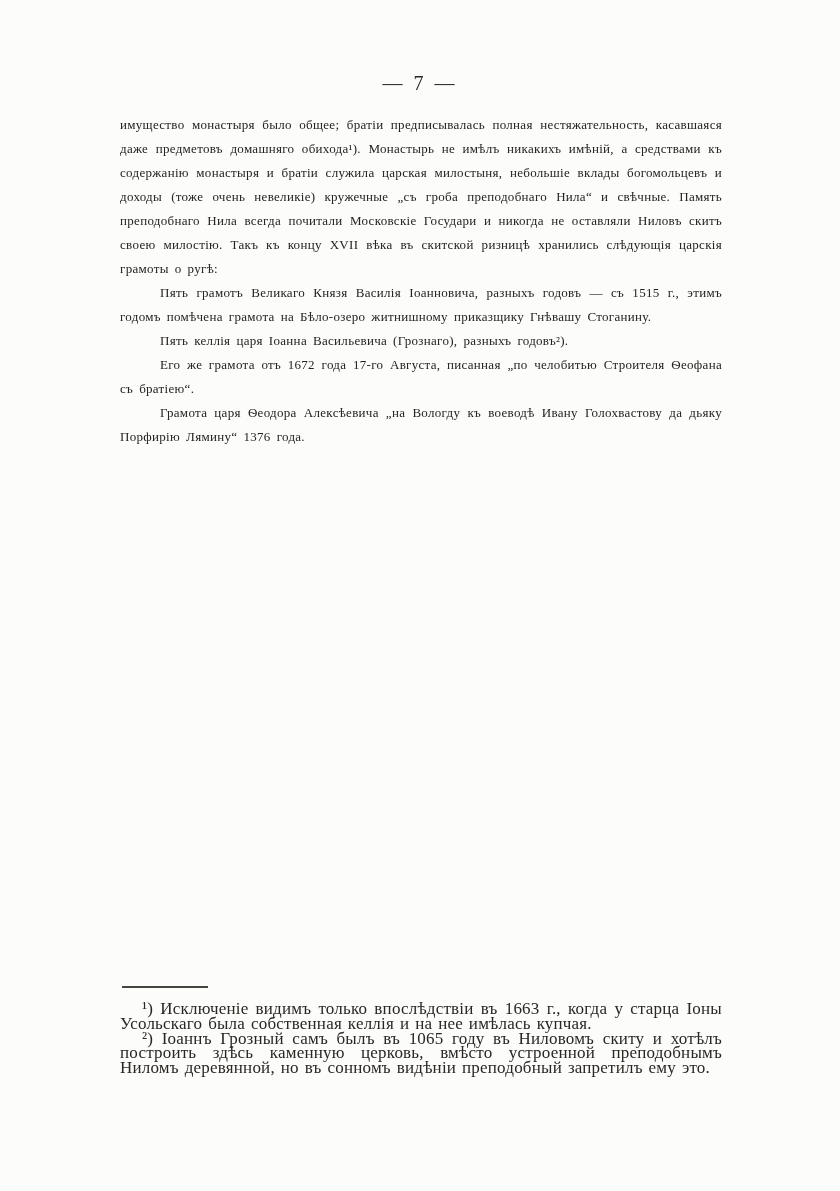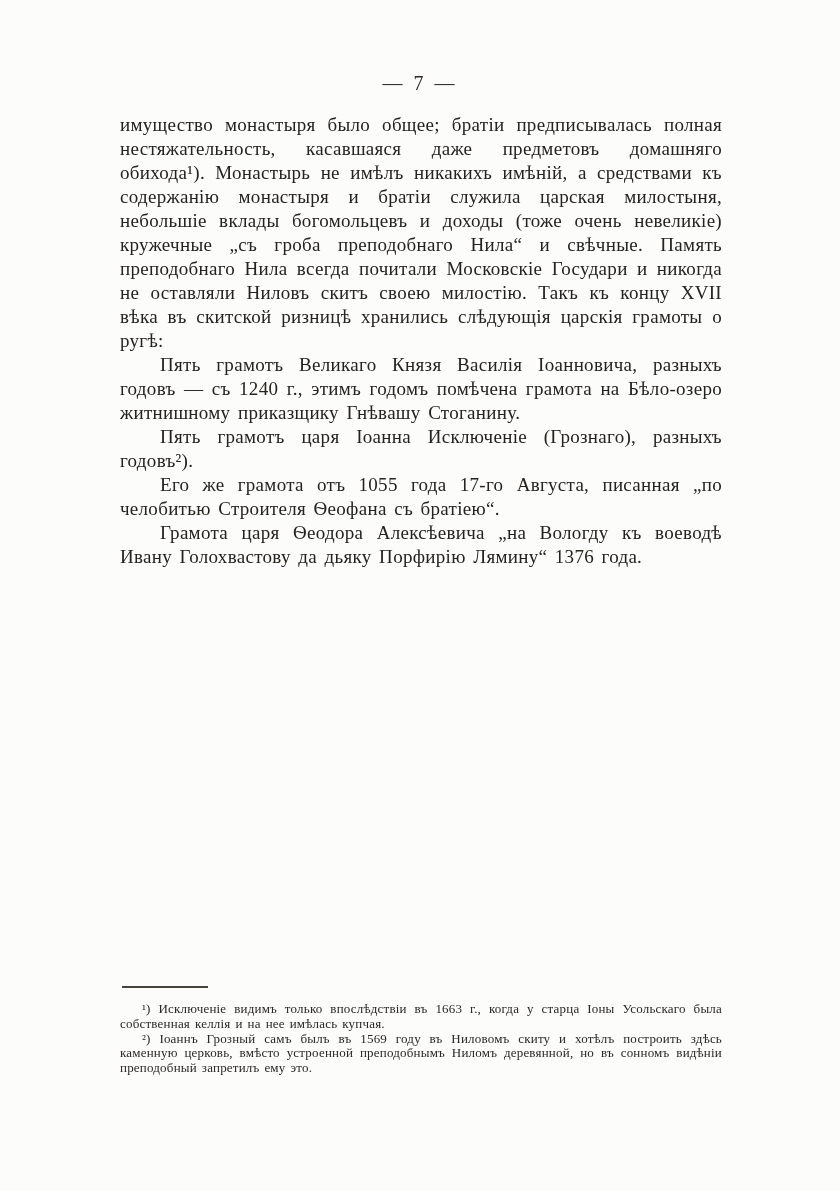--- a/index.html
+++ b/index.html
@@ -25,21 +25,21 @@
     text-align: center;
     font-size: 20px;
     letter-spacing: 3px;
     color: #2b2824;
   }
   .text-block {
     position: absolute;
     top: 113px;
     left: 120px;
     width: 602px;
-    font-size: 19px;
+    font-size: 13px;
     line-height: 24px;
     text-align: justify;
     letter-spacing: 0.3px;
     word-spacing: 2.5px;
   }
   .text-block p {
     margin: 0;
   }
   .text-block p.indent {
     text-indent: 40px;
@@ -50,48 +50,48 @@
     left: 120px;
     width: 602px;
   }
   .footnote-rule {
     width: 86px;
     height: 0;
     border-top: 2px solid #47433d;
     margin: 0 0 14px 2px;
   }
   .footnotes {
-    font-size: 13px;
+    font-size: 17px;
     line-height: 14.8px;
     text-align: justify;
     letter-spacing: 0.2px;
     word-spacing: 1.5px;
     color: #2a2723;
   }
   .footnotes p {
     margin: 0;
     text-indent: 22px;
   }
 </style>
 </head>
 <body>
 
 <div class="sheet">
 
   <div class="page-number">— 7 —</div>
 
   <div class="text-block">
     <p class="noindent">имущество монастыря было общее; братіи предписывалась полная нестяжательность, касавшаяся даже предметовъ домашняго обихода¹). Монастырь не имѣлъ никакихъ имѣній, а средствами къ содержанію монастыря и братіи служила царская милостыня, небольшіе вклады богомольцевъ и доходы (тоже очень невеликіе) кружечные „съ гроба преподобнаго Нила“ и свѣчные. Память преподобнаго Нила всегда почитали Московскіе Государи и никогда не оставляли Ниловъ скитъ своею милостію. Такъ къ концу XVII вѣка въ скитской ризницѣ хранились слѣдующія царскія грамоты о ругѣ:</p>
-    <p class="indent">Пять грамотъ Великаго Князя Василія Іоанновича, разныхъ годовъ — съ 1240 г., этимъ годомъ помѣчена грамота на Бѣло-озеро житнишному приказщику Гнѣвашу Стоганину.</p>
-    <p class="indent">Пять грамотъ царя Іоанна Исключеніе (Грознаго), разныхъ годовъ²).</p>
-    <p class="indent">Его же грамота отъ 1055 года 17-го Августа, писанная „по челобитью Строителя Ѳеофана съ братіею“.</p>
+    <p class="indent">Пять грамотъ Великаго Князя Василія Іоанновича, разныхъ годовъ — съ 1515 г., этимъ годомъ помѣчена грамота на Бѣло-озеро житнишному приказщику Гнѣвашу Стоганину.</p>
+    <p class="indent">Пять келлія царя Іоанна Васильевича (Грознаго), разныхъ годовъ²).</p>
+    <p class="indent">Его же грамота отъ 1672 года 17-го Августа, писанная „по челобитью Строителя Ѳеофана съ братіею“.</p>
     <p class="indent">Грамота царя Ѳеодора Алексѣевича „на Вологду къ воеводѣ Ивану Голохвастову да дьяку Порфирію Лямину“ 1376 года.</p>
   </div>
 
   <div class="footer-block">
     <div class="footnote-rule"></div>
     <div class="footnotes">
       <p>¹) Исключеніе видимъ только впослѣдствіи въ 1663 г., когда у старца Іоны Усольскаго была собственная келлія и на нее имѣлась купчая.</p>
-      <p>²) Іоаннъ Грозный самъ былъ въ 1569 году въ Ниловомъ скиту и хотѣлъ построить здѣсь каменную церковь, вмѣсто устроенной преподобнымъ Ниломъ деревянной, но въ сонномъ видѣніи преподобный запретилъ ему это.</p>
+      <p>²) Іоаннъ Грозный самъ былъ въ 1065 году въ Ниловомъ скиту и хотѣлъ построить здѣсь каменную церковь, вмѣсто устроенной преподобнымъ Ниломъ деревянной, но въ сонномъ видѣніи преподобный запретилъ ему это.</p>
     </div>
   </div>
 
 </div>
 
 </body></html>

